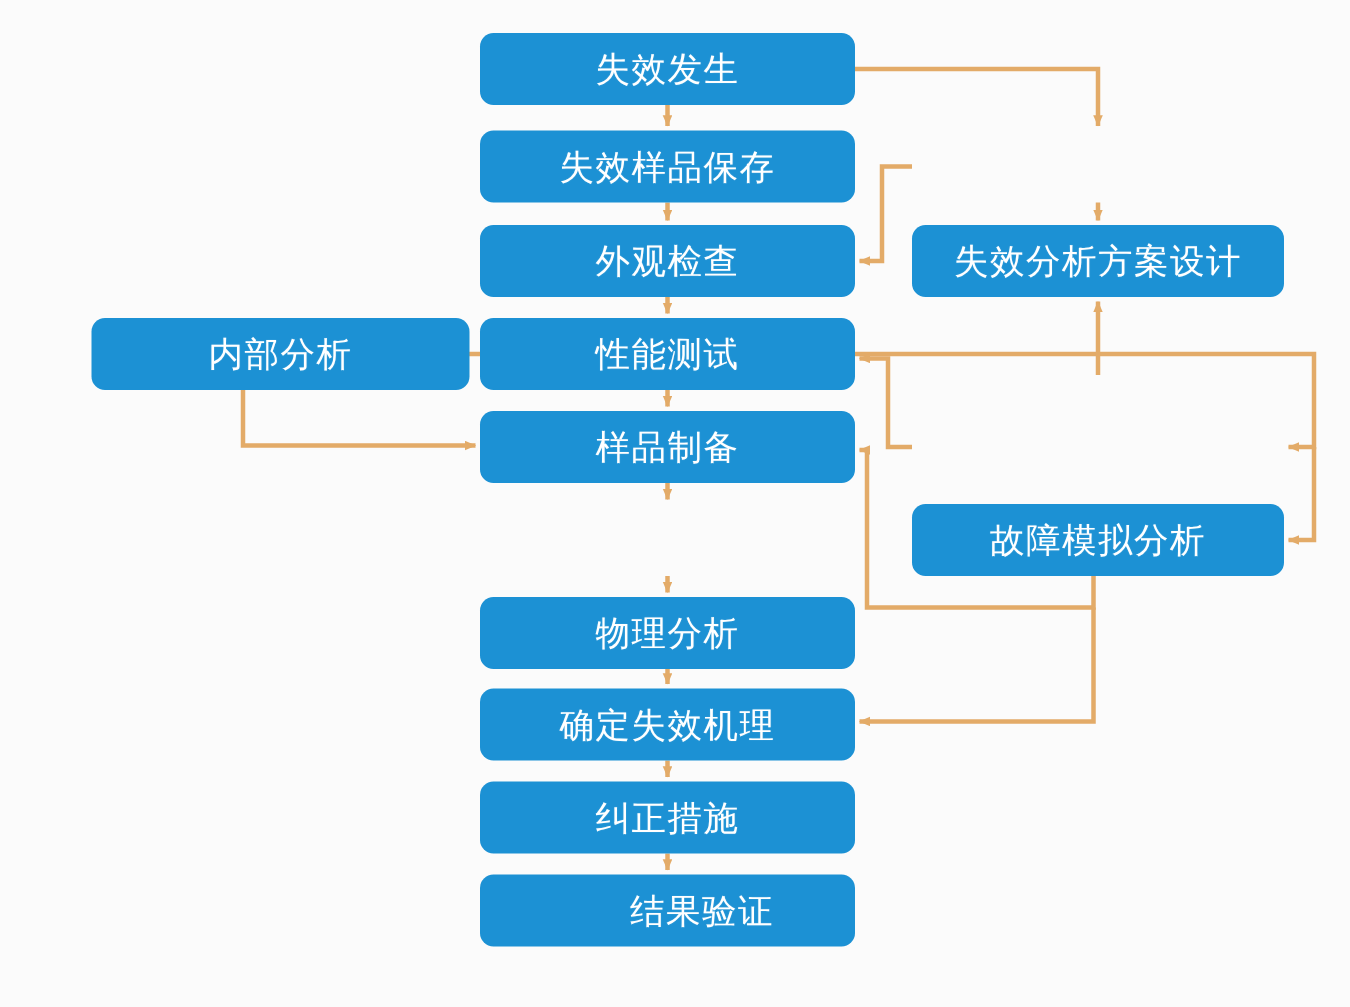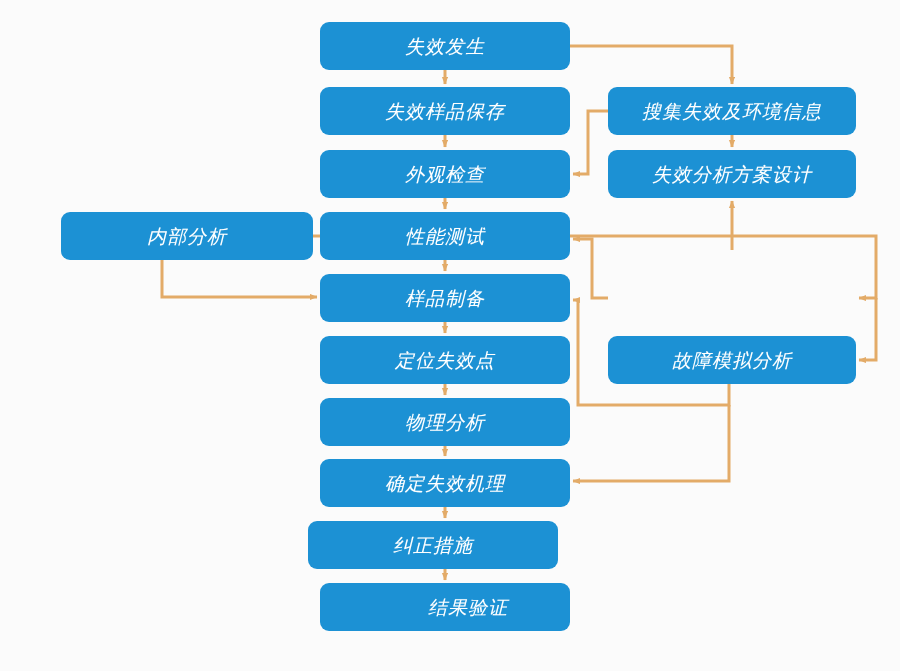--- a/index.html
+++ b/index.html
@@ -13,26 +13,25 @@
   #canvas{position:absolute;left:0;top:0;width:900px;height:671px;}
   #svg-arrows{position:absolute;left:0;top:0;width:900px;height:671px;}
   .node{
     position:absolute;
     background:#1c91d4;
     border-radius:9px;
     color:#ffffff;
     display:flex;
     align-items:center;
     justify-content:center;
-    font-size:19px;
+    font-size:23px;
     letter-spacing:1px;
     box-sizing:border-box;
     -webkit-font-smoothing:antialiased;
     text-shadow:0 0 1px rgba(255,255,255,.25);
-    font-style:italic;
   }
   .node span{display:block;line-height:1;}
 </style>
 </head>
 <body>
 
 <div id="canvas">
 
   <svg id="svg-arrows" viewBox="0 0 900 671" xmlns="http://www.w3.org/2000/svg">
     <defs>
@@ -88,43 +87,37 @@
   </div>
 
   <div class="node" style="left:320px;top:212px;width:250px;height:48px;">
     <span>性能测试</span>
   </div>
 
   <div class="node" style="left:320px;top:274px;width:250px;height:48px;">
     <span>样品制备</span>
   </div>
 
-  <div class="node" style="left:320px;top:336px;width:250px;height:48px;">
-    <span>定位失效点</span>
-  </div>
 
   <div class="node" style="left:320px;top:398px;width:250px;height:48px;">
     <span>物理分析</span>
   </div>
 
   <div class="node" style="left:320px;top:459px;width:250px;height:48px;text-align:center;">
     <span>确定失效机理</span>
   </div>
 
-  <div class="node" style="left:308px;top:521px;width:250px;height:48px;">
+  <div class="node" style="left:320px;top:521px;width:250px;height:48px;">
     <span>纠正措施</span>
   </div>
 
   <div class="node" style="left:320px;top:583px;width:250px;height:48px;padding-left:46px;">
     <span>结果验证</span>
   </div>
 
-  <div class="node" style="left:608px;top:87px;width:248px;height:48px;">
-    <span>搜集失效及环境信息</span>
-  </div>
 
   <div class="node" style="left:608px;top:150px;width:248px;height:48px;justify-content:center;">
     <span>失效分析方案设计</span>
   </div>
 
 
   <div class="node" style="left:608px;top:336px;width:248px;height:48px;">
     <span>故障模拟分析</span>
   </div>
 

